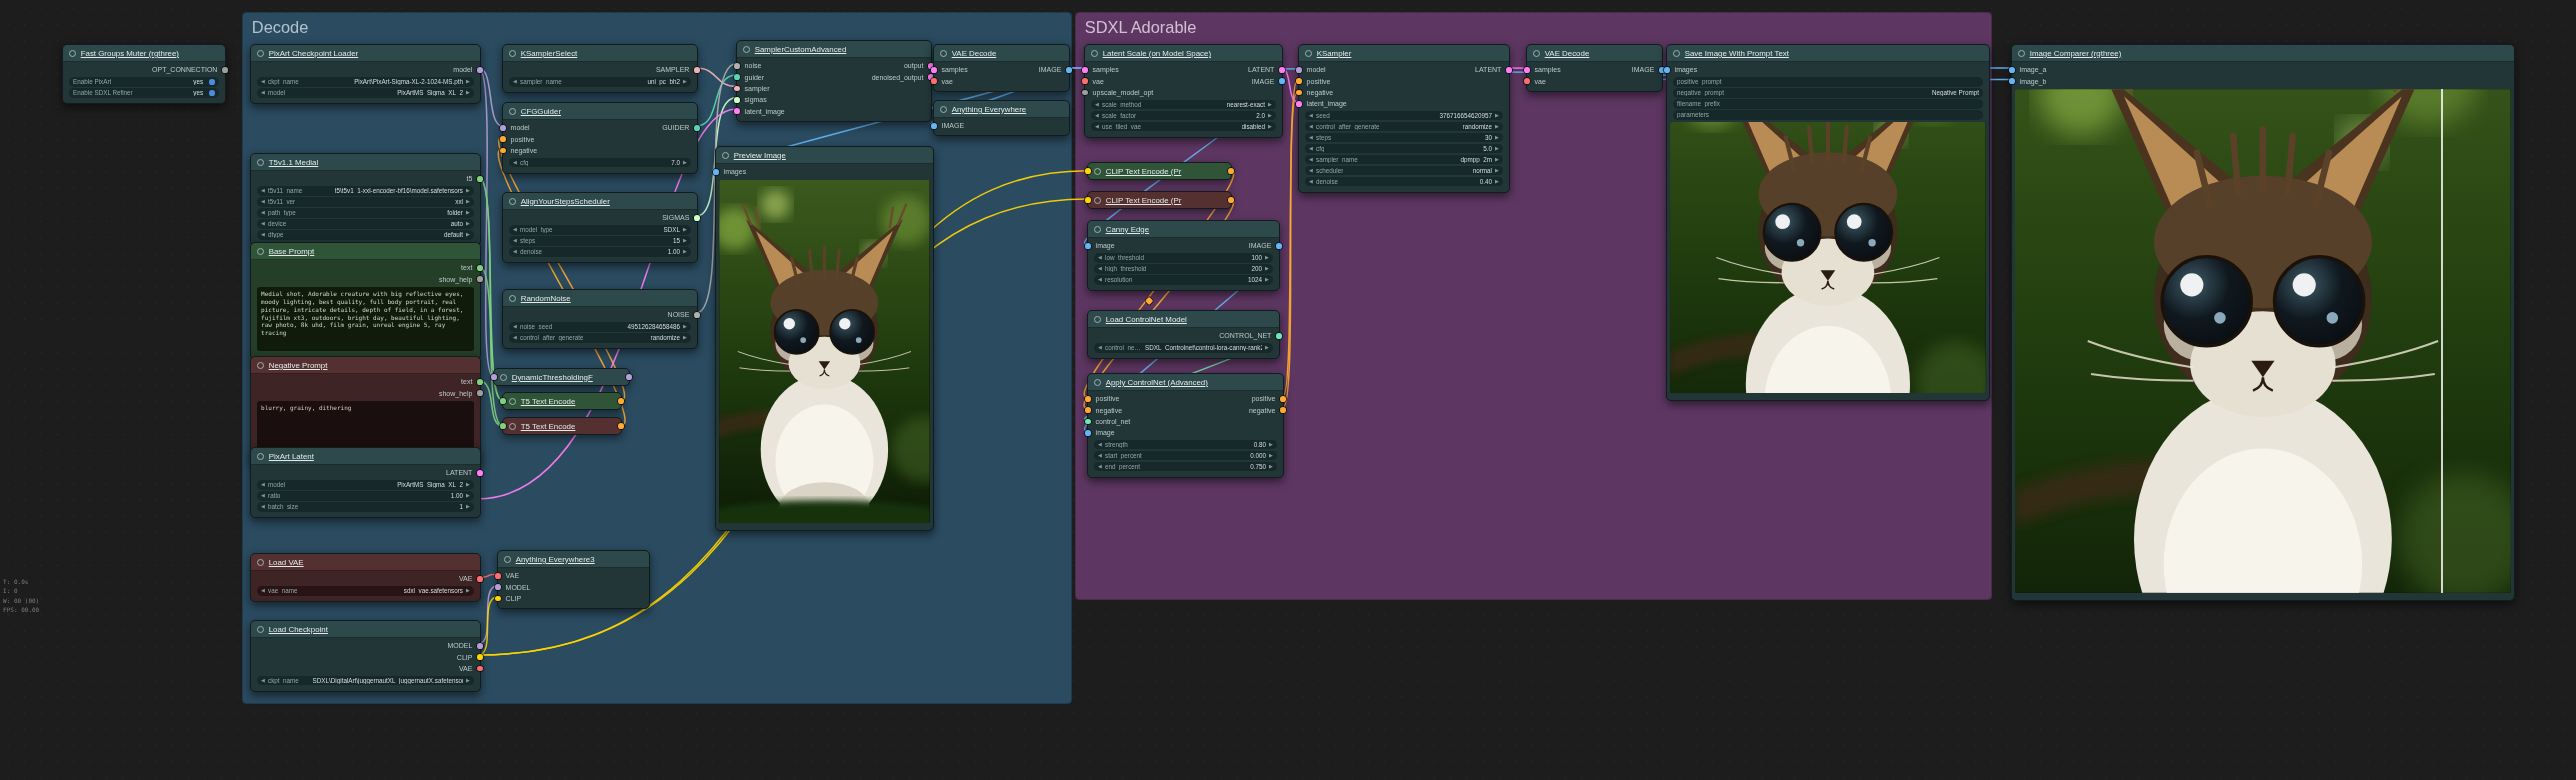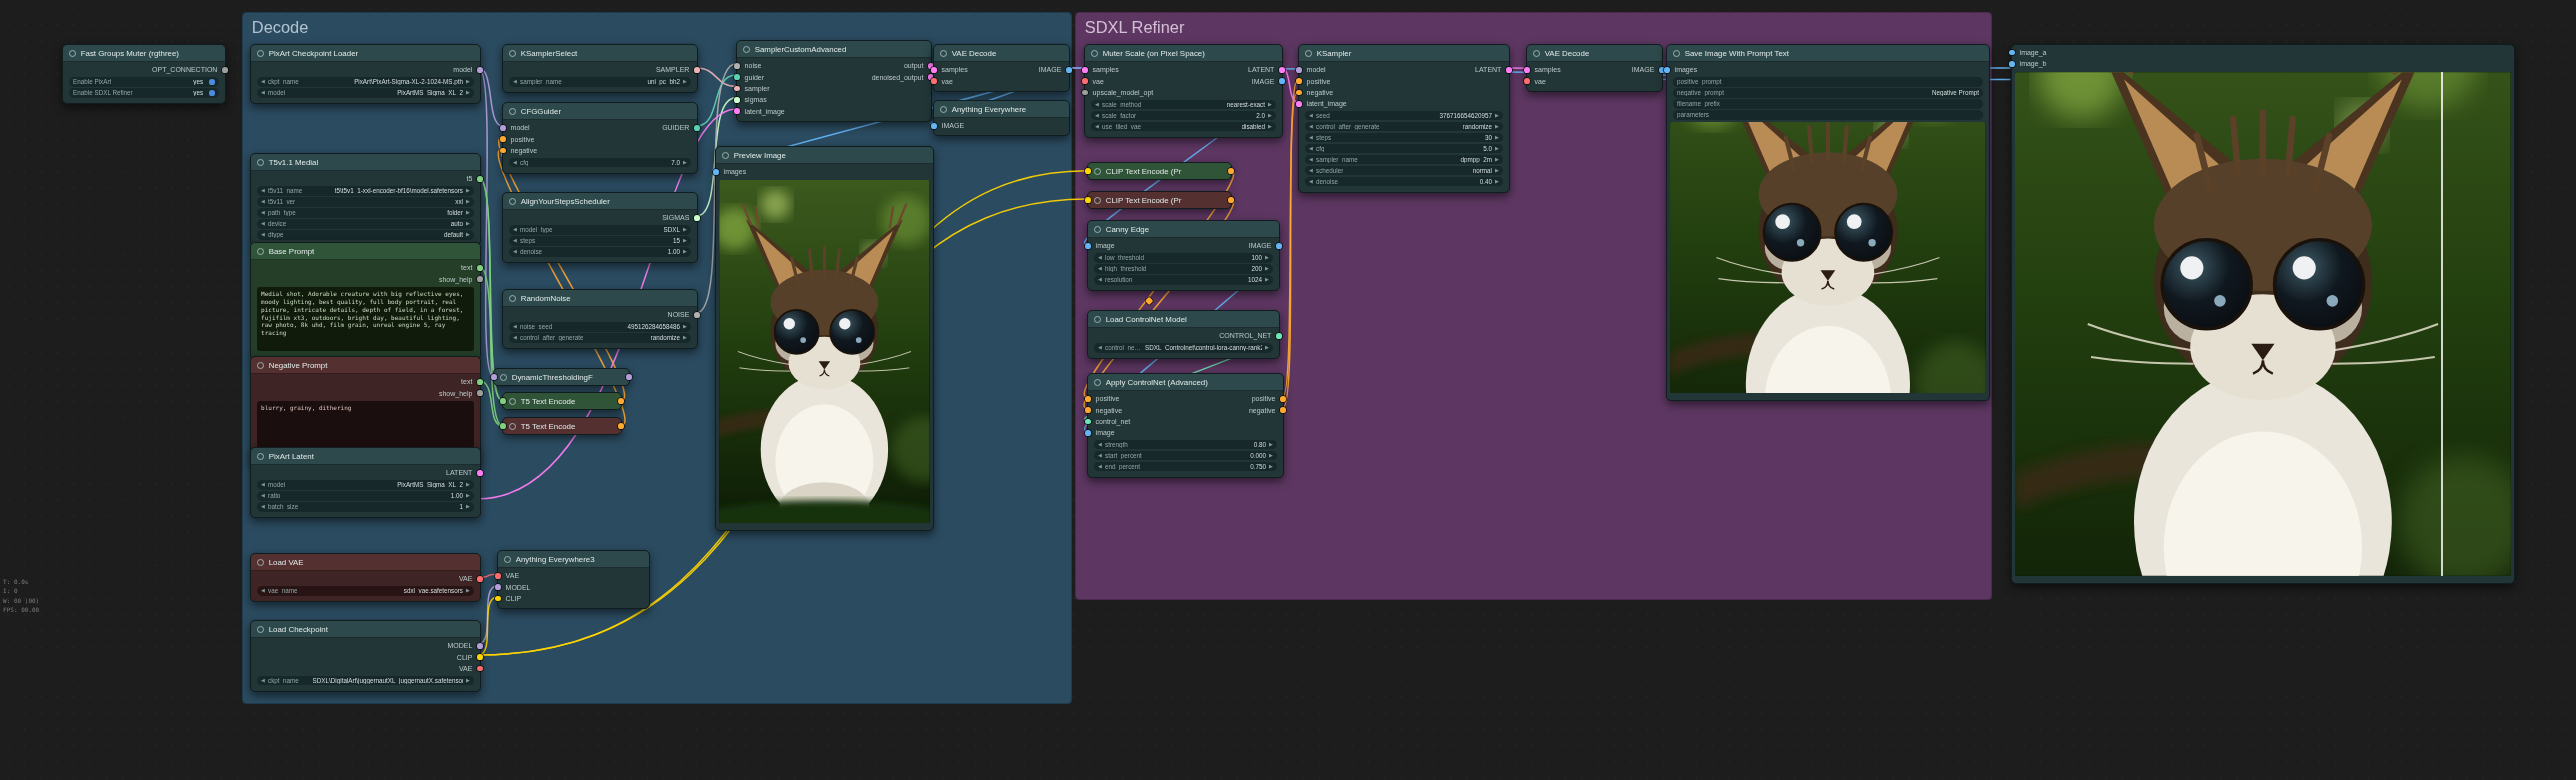--- a/index.html
+++ b/index.html
@@ -24,21 +24,21 @@
   .lk-vae{stroke:var(--c-vae,#ff6e6e)} .lk-latent{stroke:var(--c-latent,#ff7ef6)}
   .lk-image{stroke:var(--c-image,#64b5f6)} .lk-cond{stroke:var(--c-cond,#ffa931)}
   .lk-text{stroke:var(--c-text,#80d080)} .lk-sampler{stroke:var(--c-sampler,#ecb4b4)}
   .lk-sigmas{stroke:var(--c-sigmas,#cdffcd)} .lk-noise{stroke:var(--c-noise,#b0b0b0)}
   .lk-guider{stroke:var(--c-guider,#5ad1b3)} .lk-cnet{stroke:var(--c-controlnet,#6ee7b7)}
   
   .node{position:absolute;z-index:2;border-radius:5px;background:#223638;
         border:0.6px solid #101c1d;box-shadow:0 3.1px 8.8px rgba(0,0,0,.5);color:#c6d2d2;}
   .hd{display:flex;align-items:center;gap:4.4px;height:16.4px;padding:0 6.3px;background:#2d494b;
       border-bottom:0.6px solid #1a2c2d;border-radius:4.4px 4.4px 0 0;font-size:7.9px;color:#e2eaea;
-      white-space:nowrap;overflow:hidden;position:relative;}
+      white-space:nowrap;overflow:hidden;position:relative;text-decoration:underline;}
   .collapsed .hd{border-radius:4.4px;border-bottom:none;}
   .cdot{flex:none;width:5px;height:5px;border:0.9px solid #9cb2b2;border-radius:50%;}
   .bd{position:relative;padding:1.9px 0 3.8px;}
   .row{position:relative;height:11.3px;display:flex;align-items:center;gap:3.8px;padding:0 7.6px;
        font-size:7px;color:#bcc9c9;}
   .row .ol{margin-left:auto;}
   .port{position:absolute;width:5.7px;height:5.7px;border-radius:50%;top:50%;margin-top:-2.8px;
         box-shadow:0 0 0 0.8px rgba(8,12,12,.85);z-index:3;}
   .port.l{left:-2.8px;} .port.r{right:-2.8px;}
   .collapsed .port{top:8.2px;}
@@ -124,21 +124,21 @@
       <path d="M108,226 Q70,220 44,210 M108,234 Q72,234 46,230 M192,226 Q230,220 256,210 M192,234 Q228,234 254,230" stroke="#f0ead8" stroke-width="1.2" fill="none" opacity="0.8"></path>
       <ellipse cx="150" cy="416" rx="160" ry="24" fill="#17300c" filter="url(#blur4)"></ellipse>
     </symbol>
   </defs>
 </svg>
 
 <div class="group" id="g-px" style="left:243px;top:13.2px;width:828px;height:690px">
   <div class="gtitle">Decode</div>
 </div>
 <div class="group" id="g-sx" style="left:1076px;top:13.2px;width:915px;height:586px">
-  <div class="gtitle">SDXL Refiner</div>
+  <div class="gtitle">SDXL Adorable</div>
 </div>
 
 <svg id="wires" width="2576" height="781" viewBox="0 0 4091 1240">
   <path class="lk lk-model" d="M760,108 C786,108 772,200 798,200"></path>
   <path class="lk lk-model" d="M760,108 C792,108 754,597 783,597"></path>
   <path class="lk lk-text" d="M760,281 C792,281 766,636 798,636"></path>
   <path class="lk lk-text" d="M760,281 C795,281 762,676 798,676"></path>
   <path class="lk lk-text" d="M760,422 C790,422 770,636 798,636"></path>
   <path class="lk lk-text" d="M760,604 C790,604 772,676 798,676"></path>
   <path class="lk lk-cond" d="M986,636 C1036,636 748,218 798,218"></path>
@@ -606,21 +606,21 @@
     <div class="row">
       <i class="port l p-image"></i>
       <span>IMAGE</span>
     </div>
   </div>
 </div>
 
 <div class="node" style="left:1084px;top:44px;width:197px">
   <div class="hd">
     <i class="cdot"></i>
-    <span>Muter Scale (on Pixel Space)</span>
+    <span>Latent Scale (on Model Space)</span>
   </div>
   <div class="bd">
     <div class="row">
       <i class="port l p-latent"></i>
       <span>samples</span>
       <span class="ol">LATENT</span>
       <i class="port r p-latent"></i>
     </div>
     <div class="row">
       <i class="port l p-vae"></i>
@@ -888,20 +888,24 @@
     </div>
     <div class="imgwrap" style="height:271px">
       <svg class="img" viewBox="0 0 501 430" width="315" height="271">
           <use href="#creature"></use>
         </svg>
     </div>
   </div>
 </div>
 
 <div class="node" style="left:2011px;top:44px;width:502px">
+  <div class="hd">
+    <i class="cdot"></i>
+    <span>Image Comparer (rgthree)</span>
+  </div>
   <div class="bd">
     <div class="row">
       <i class="port l p-image"></i>
       <span>image_a</span>
     </div>
     <div class="row">
       <i class="port l p-image"></i>
       <span>image_b</span>
     </div>
     <div class="imgwrap" style="height:504px">

